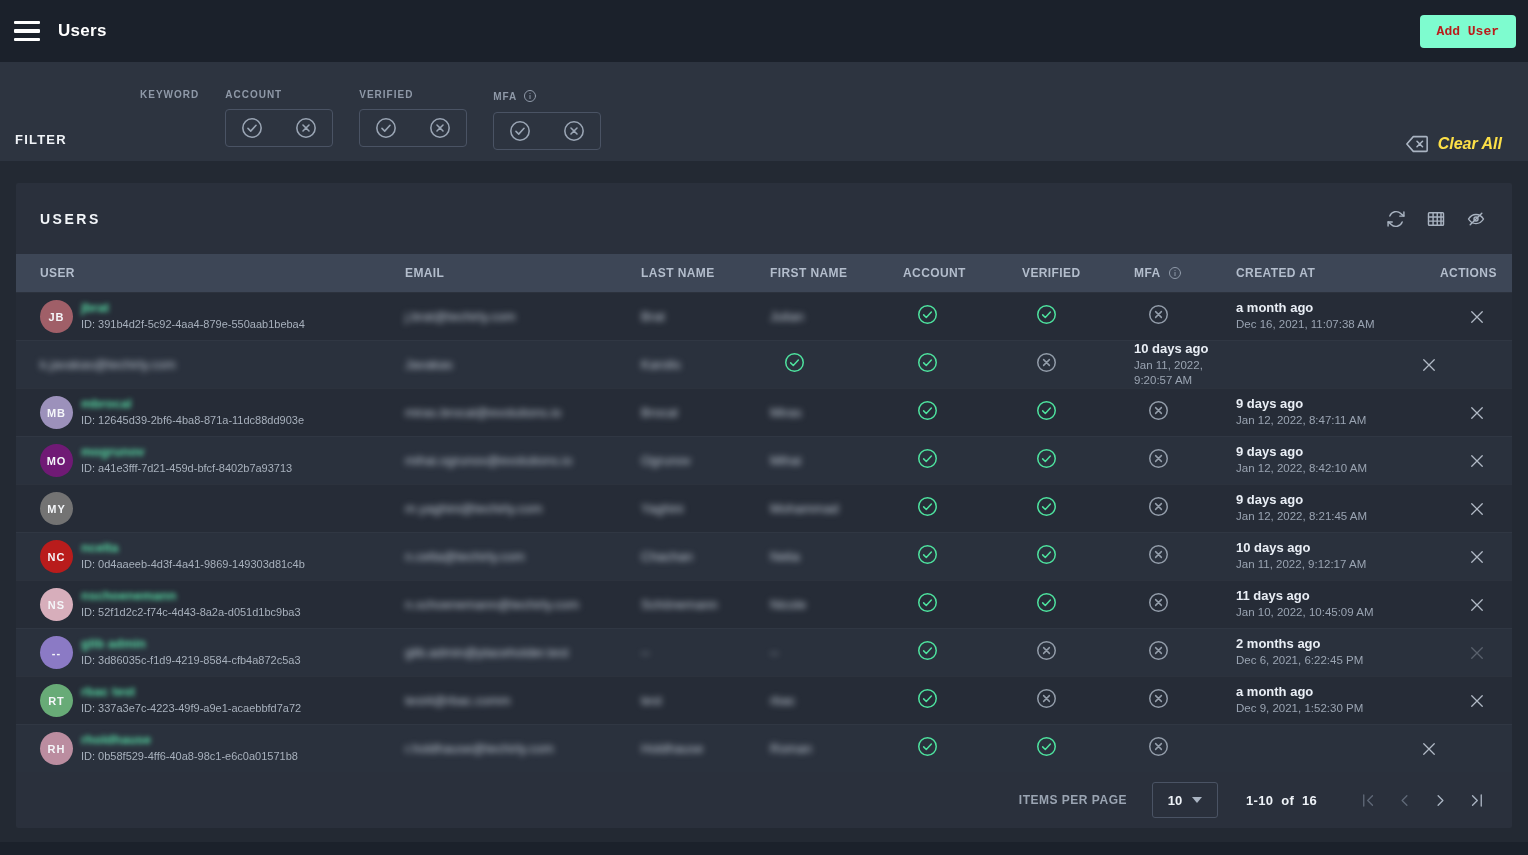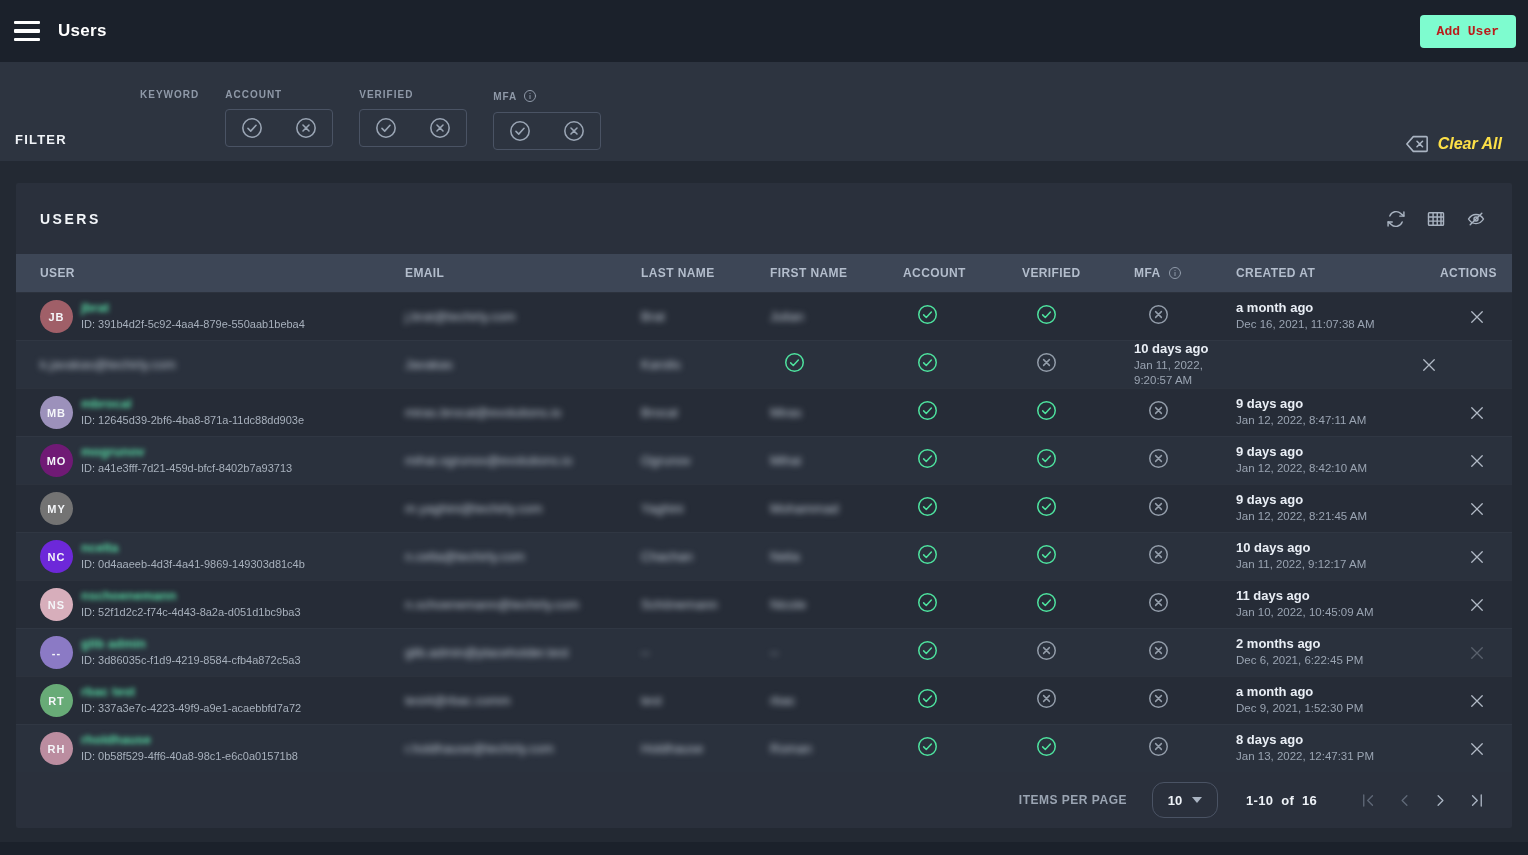--- a/index.html
+++ b/index.html
@@ -66,21 +66,21 @@
   .st.no { color:#939daa; }
   .created-main { font-size:13px; font-weight:bold; color:#e9eef5; line-height:1.3; }
   .created-sub { font-size:11.5px; color:#9aa4b2; line-height:1.35; }
   .actions-cell { display:flex; justify-content:flex-end; padding-right:2px; }
   .row-x { width:18px; height:18px; color:#b2bac6; cursor:pointer; stroke-width:2.2; }
   .row-x.disabled { opacity:.35; cursor:default; }
 
   
   .pager { margin-top:auto; height:56px; display:flex; align-items:center; justify-content:flex-end; padding-right:26px; gap:0; }
   .pp-label { font-size:12px; letter-spacing:.5px; color:#9aa4b2; font-weight:bold; }
-  .pp-select { margin-left:25px; width:66px; height:36px; border:1px solid #4a5364; border-radius:12px;
+  .pp-select { margin-left:25px; width:66px; height:36px; border:1px solid #4a5364; border-radius:3px;
     display:flex; align-items:center; justify-content:center; gap:10px; cursor:pointer; }
   .pp-select .pp-val { font-size:13px; font-weight:bold; color:#eef2f7; }
   .pp-caret { width:0; height:0; border-left:5px solid transparent; border-right:5px solid transparent;
     border-top:6px solid #aab4c2; }
   .pp-range { margin-left:28px; font-size:13px; font-weight:bold; color:#eef2f7; letter-spacing:.3px; }
   .pp-range .of { font-weight:bold; margin:7px 4px; }
   .pnav { margin-left:42px; display:flex; align-items:center; gap:17px; }
   .pnav .pbtn { width:19px; height:19px; color:#aab4c2; cursor:pointer; stroke-width:2.4; }
   .pnav .pbtn.disabled { color:#5f6877; cursor:default; }
 
@@ -447,21 +447,21 @@
       <span class="row-x">
               <svg class="icon">
                 <use href="#icon-x"></use>
               </svg>
             </span>
     </div>
   </div>
 
   <div class="grid-row trow">
     <div class="user-cell">
-      <div class="avatar" style="background: #6d28d9;">NC</div>
+      <div class="avatar" style="background: #b91c1c;">NC</div>
       <div>
         <div class="uname">ncelta</div>
         <div class="uid">ID: 0d4aaeeb-4d3f-4a41-9869-149303d81c4b</div>
       </div>
     </div>
     <div class="cell-blur">n.celta@techirly.com</div>
     <div class="cell-blur">Chachan</div>
     <div class="cell-blur">Nelia</div>
     <div class="status-cell">
       <span class="st ok"><svg class="icon" viewBox="0 0 24 24">
@@ -626,24 +626,20 @@
     </div>
     <div class="status-cell">
       <span class="st ok"><svg class="icon" viewBox="0 0 24 24">
                 <use href="#icon-check-circle"></use>
               </svg></span>
     </div>
     <div class="status-cell">
       <span class="st no"><svg class="icon" viewBox="0 0 24 24">
                 <use href="#icon-x-circle"></use>
               </svg></span>
-    </div>
-    <div>
-      <div class="created-main">8 days ago</div>
-      <div class="created-sub">Jan 13, 2022, 12:47:31 PM</div>
     </div>
     <div class="actions-cell">
       <span class="row-x">
               <svg class="icon">
                 <use href="#icon-x"></use>
               </svg>
             </span>
     </div>
   </div>
 </div>

